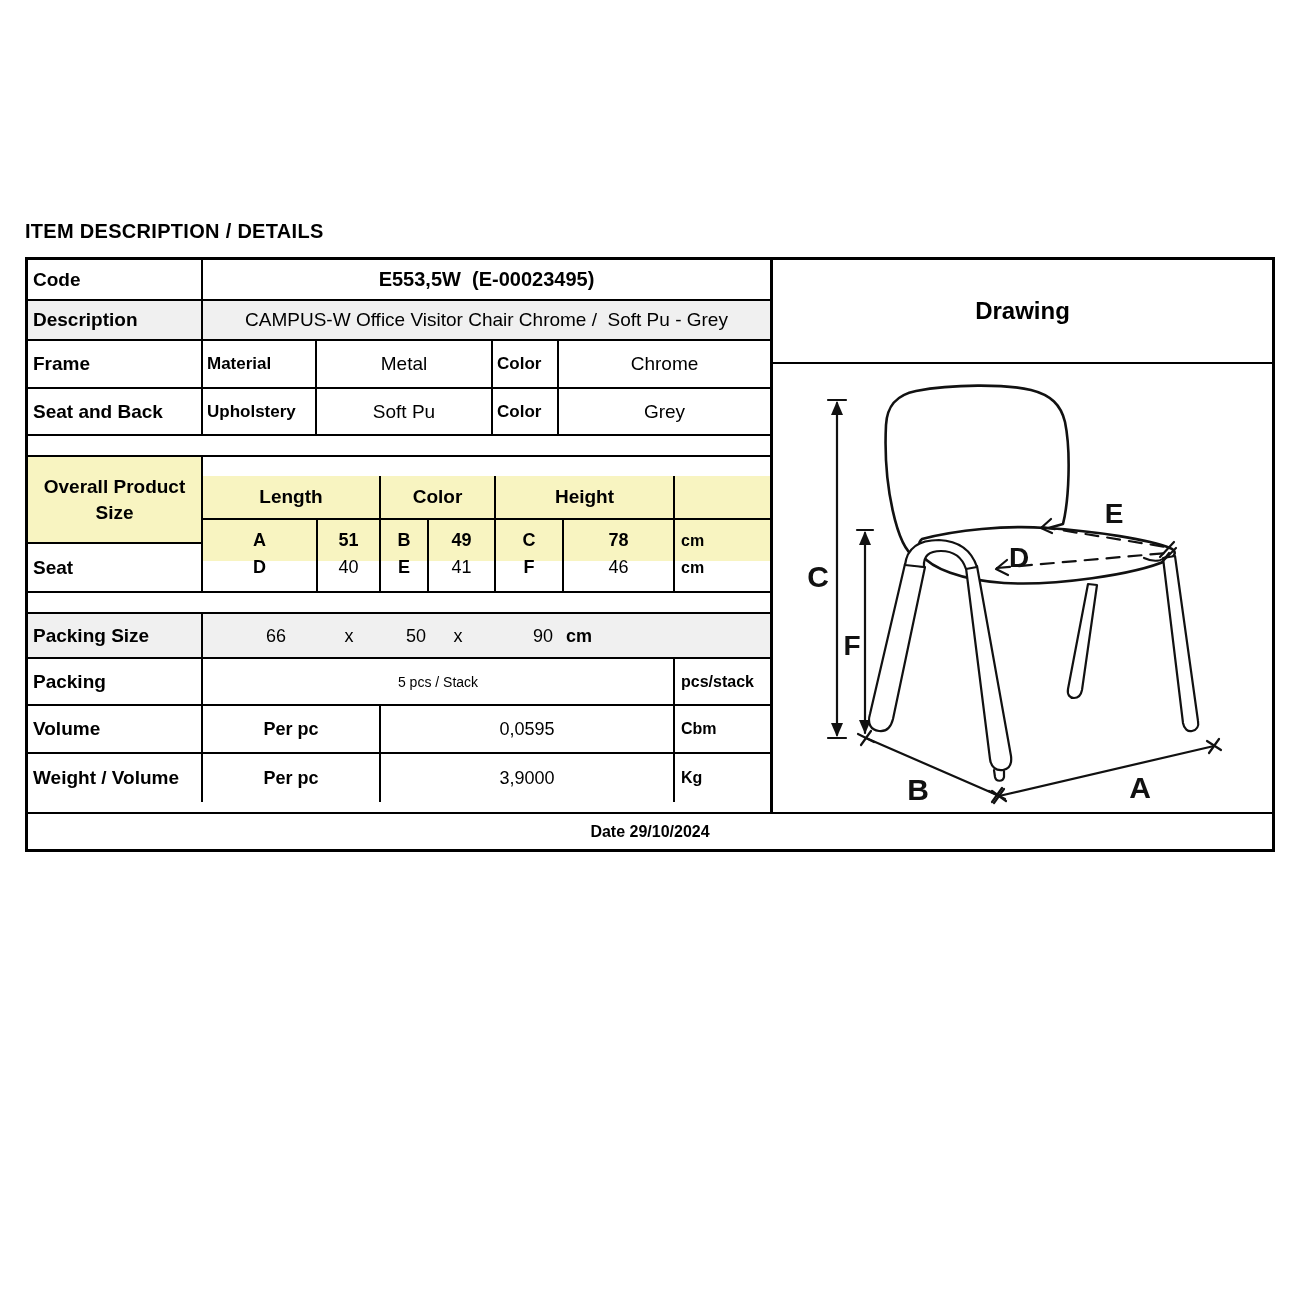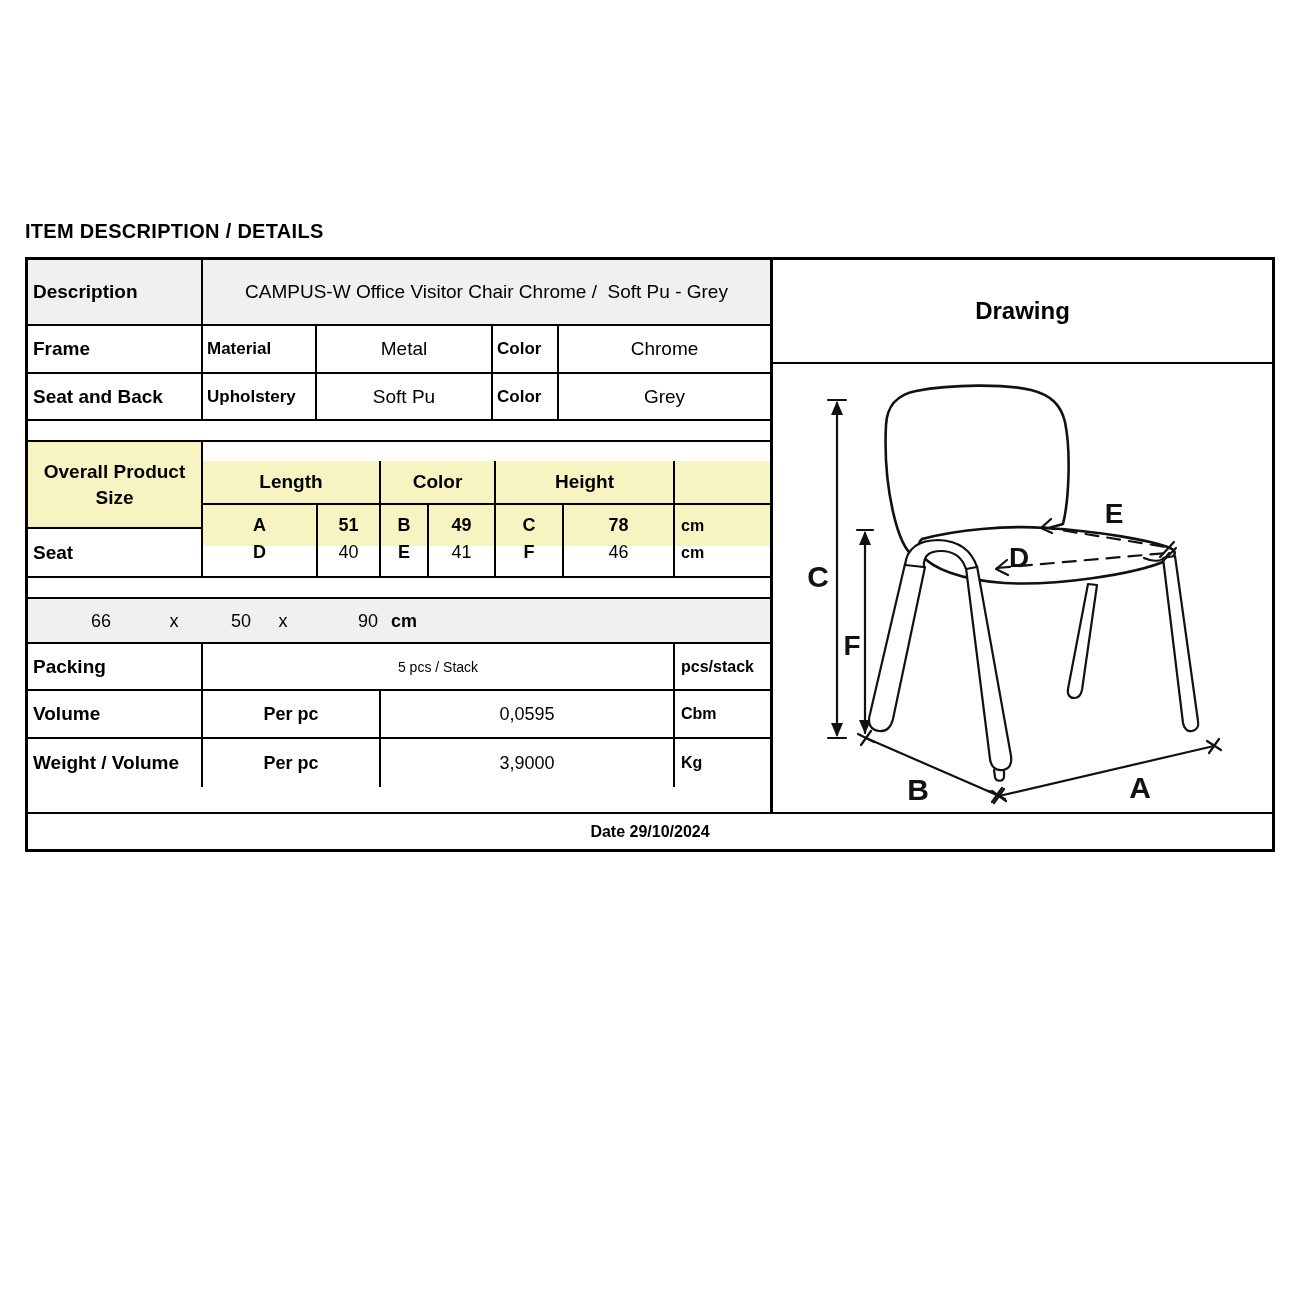--- a/index.html
+++ b/index.html
@@ -71,22 +71,26 @@
 
 <div class="page">
 
   <div class="doc-title">ITEM DESCRIPTION / DETAILS</div>
 
   <div class="tbl">
     <div class="top-section">
 
       <div class="left-region">
 
-
-        <div class="row" style="height:66px">
+        <div class="row" style="height:41px">
+          <div class="c lab" style="width:175px">Code</div>
+          <div class="c end bold val20">E553,5W  (E-00023495)</div>
+        </div>
+
+        <div class="row" style="height:40px">
           <div class="c lab grey" style="width:175px">Description</div>
           <div class="c end grey">CAMPUS-W Office Visitor Chair Chrome /  Soft Pu - Grey</div>
         </div>
 
         <div class="row" style="height:48px">
           <div class="c lab" style="width:175px">Frame</div>
           <div class="c sublab" style="width:114px">Material</div>
           <div class="c" style="width:176px">Metal</div>
           <div class="c sublab" style="width:66px">Color</div>
           <div class="c end">Chrome</div>
@@ -137,20 +141,21 @@
           <div class="c bold" style="width:68px;font-size:18px">F</div>
           <div class="c" style="width:111px;font-size:18px">46</div>
           <div class="c end unit">cm</div>
         </div>
 
         <div class="row" style="height:21px">
           <div class="c end"></div>
         </div>
 
         <div class="row" style="height:45px">
+          <div class="c lab grey" style="width:175px">Packing Size</div>
           <div class="c end grey pack-cell">
             <span class="pk-num" style="left:39px">66</span>
             <span class="pk-x" style="left:136px">x</span>
             <span class="pk-num" style="left:179px">50</span>
             <span class="pk-x" style="left:245px">x</span>
             <span class="pk-num" style="left:306px">90</span>
             <span class="pk-cm" style="left:363px">cm</span>
           </div>
         </div>
 

